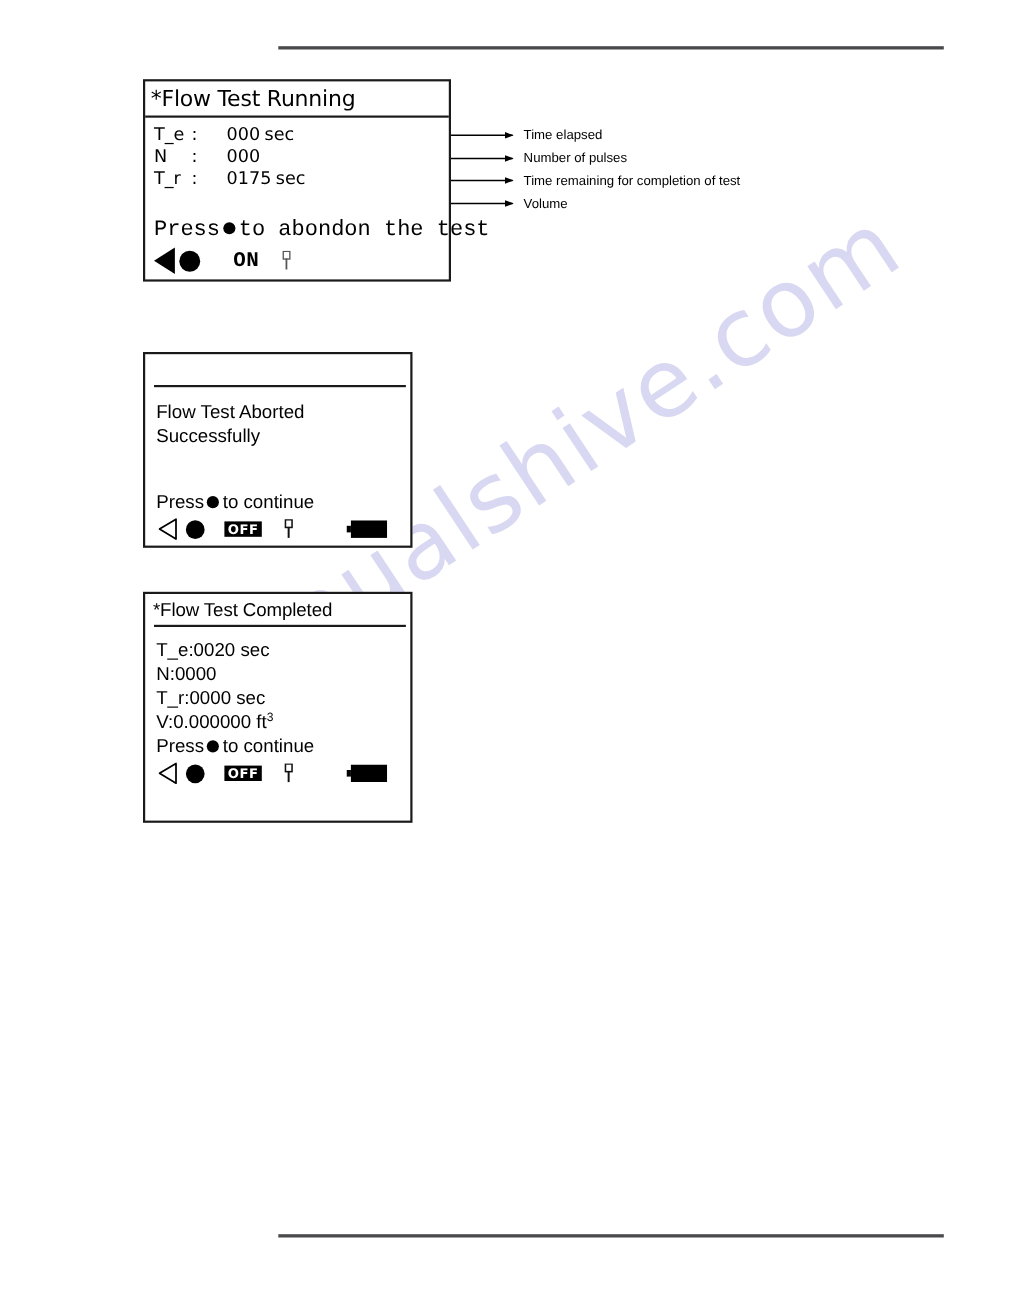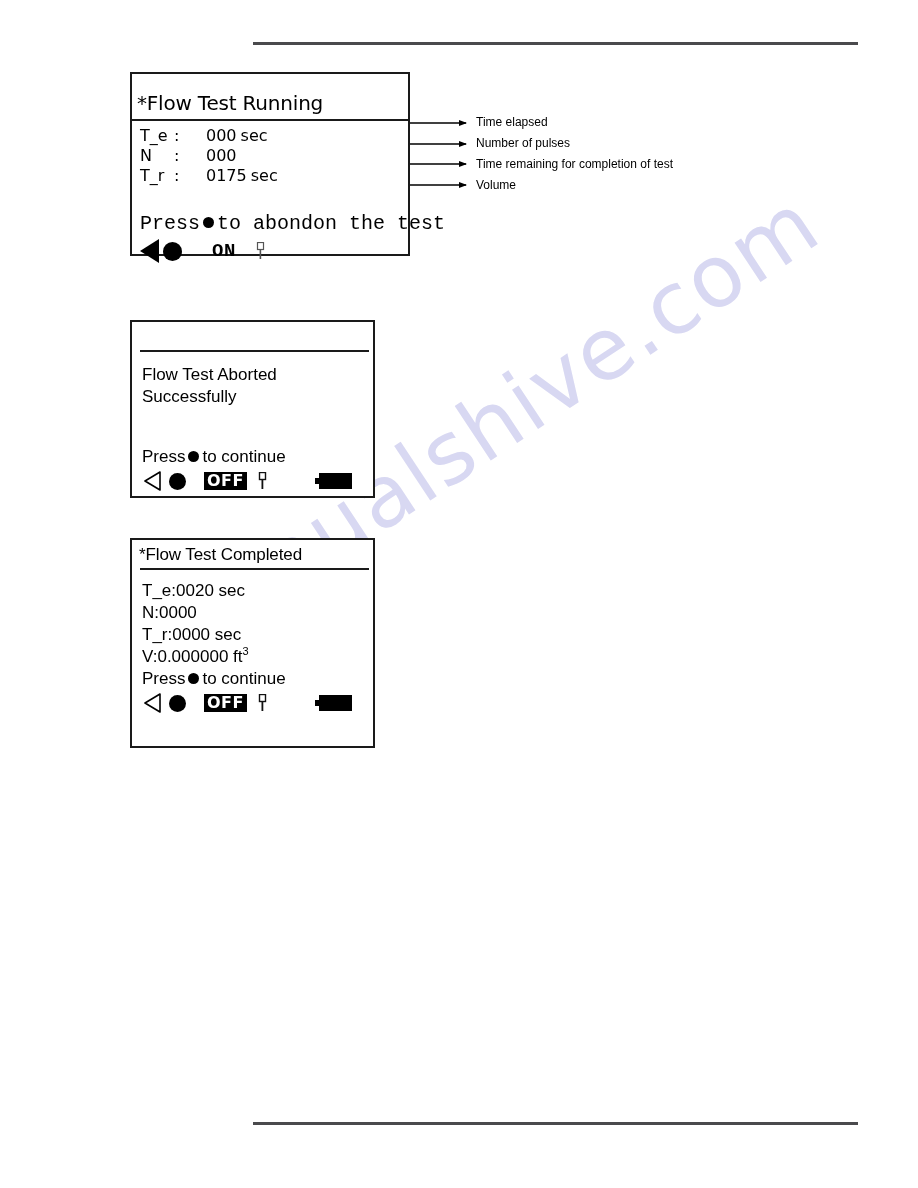--- a/index.html
+++ b/index.html
@@ -60,21 +60,21 @@
   #screen-running {
     left: 130px;
     top: 72px;
     width: 280px;
     height: 184px;
   }
   #screen-running .scr-title {
     font-family: "DejaVu Sans", sans-serif;
     font-size: 20px;
     line-height: 1;
-    padding: 19px 0 6px 5px;
+    padding: 5px 0 6px 5px;
     border-bottom: 2px solid #1a1a1a;
     letter-spacing: -0.2px;
   }
   #screen-running .scr-body {
     position: relative;
     padding: 8px 0 0 0;
     height: 142px;
   }
 
   .kv-row {
@@ -166,21 +166,21 @@
 
   .label-on {
     font-family: Liberation Mono, monospace;
     font-weight: bold;
     font-size: 19px;
     letter-spacing: 0.5px;
   }
   .label-off {
     font-family: "DejaVu Sans", sans-serif;
     font-weight: bold;
-    font-size: 16px;
+    font-size: 12px;
     letter-spacing: 0.5px;
     background: #000;
     color: #fff;
     padding: 1px 3px;
     line-height: 1;
   }
 
   .key-icon { display: block; }
 
   .battery-icon { display: block; }

